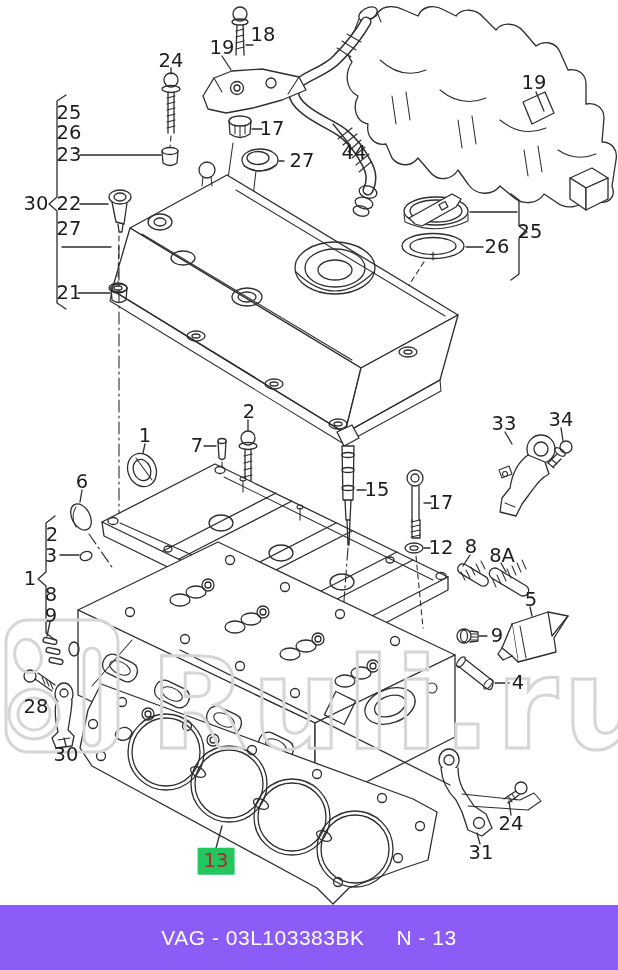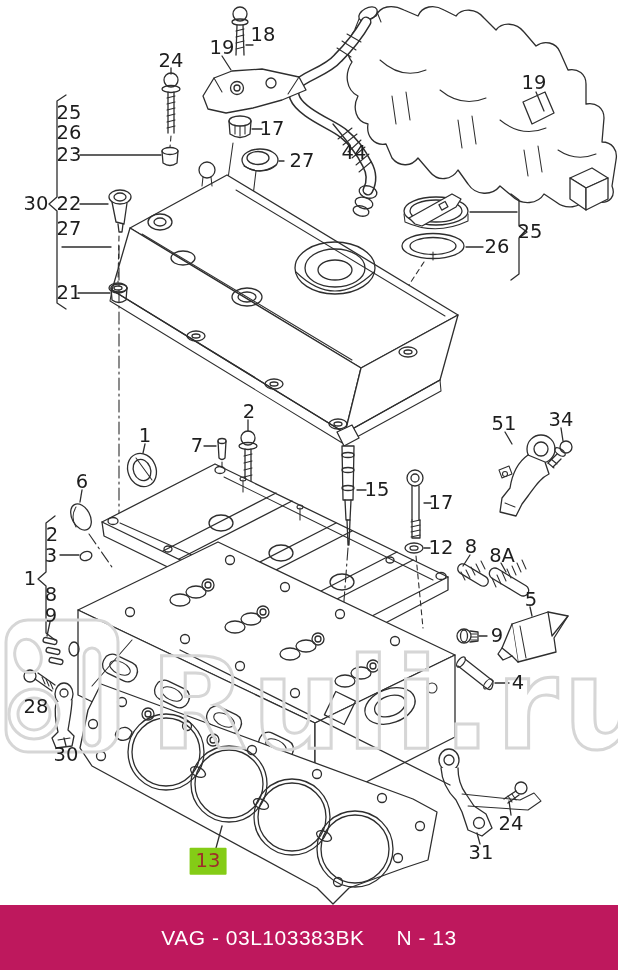--- a/index.html
+++ b/index.html
@@ -477,32 +477,32 @@
       <div class="co" style="left: 197px; top: 446px;">7</div>
       <div class="co" style="left: 82px; top: 482px;">6</div>
       <div class="co" style="left: 52px; top: 535px;">2</div>
       <div class="co" style="left: 51px; top: 556px;">3</div>
       <div class="co" style="left: 30px; top: 579px;">1</div>
       <div class="co" style="left: 51px; top: 595px;">8</div>
       <div class="co" style="left: 51px; top: 616px;">9</div>
       <div class="co" style="left: 377px; top: 490px;">15</div>
       <div class="co" style="left: 441px; top: 503px;">17</div>
       <div class="co" style="left: 441px; top: 548px; text-align: right;">12</div>
-      <div class="co" style="left: 504px; top: 424px;">51</div>
+      <div class="co" style="left: 504px; top: 424px;">33</div>
       <div class="co" style="left: 561px; top: 420px;">34</div>
       <div class="co" style="left: 471px; top: 547px;">8</div>
       <div class="co" style="left: 502px; top: 556px;">8A</div>
       <div class="co" style="left: 531px; top: 600px;">5</div>
       <div class="co" style="left: 497px; top: 636px;">9</div>
       <div class="co" style="left: 518px; top: 683px;">4</div>
       <div class="co" style="left: 36px; top: 707px;">28</div>
       <div class="co" style="left: 66px; top: 755px;">30</div>
-      <div class="co hl" style="left: 208px; top: 861px; background: #84cc16; color: rgb(158, 47, 41);">13</div>
+      <div class="co hl" style="left: 216px; top: 861px; background: #22c55e; color: rgb(158, 47, 41);">13</div>
       <div class="co" style="left: 511px; top: 824px;">24</div>
       <div class="co" style="left: 481px; top: 853px;">31</div>
     </div>
 
-  <div class="footer" style="background: #be185d; color: rgb(255, 255, 255);">
+  <div class="footer" style="background: #8b5cf6; color: rgb(255, 255, 255);">
     <span>VAG - 03L103383BK</span>
     <span>N - 13</span>
   </div>
 
 </div>
 
 </body></html>

